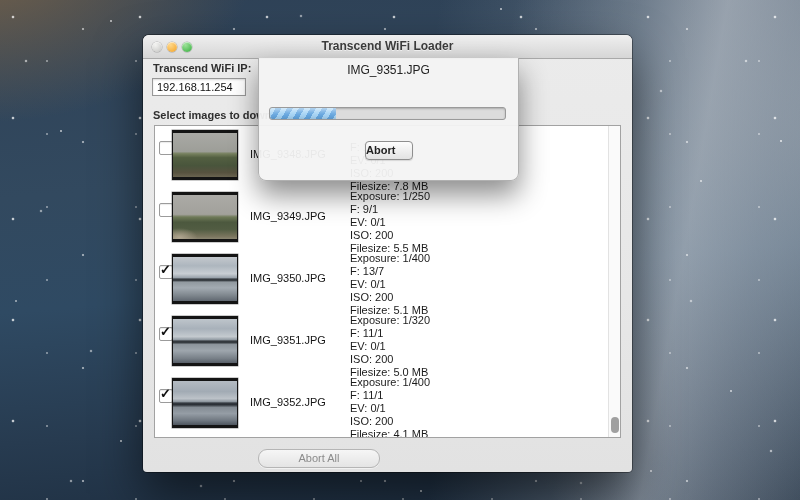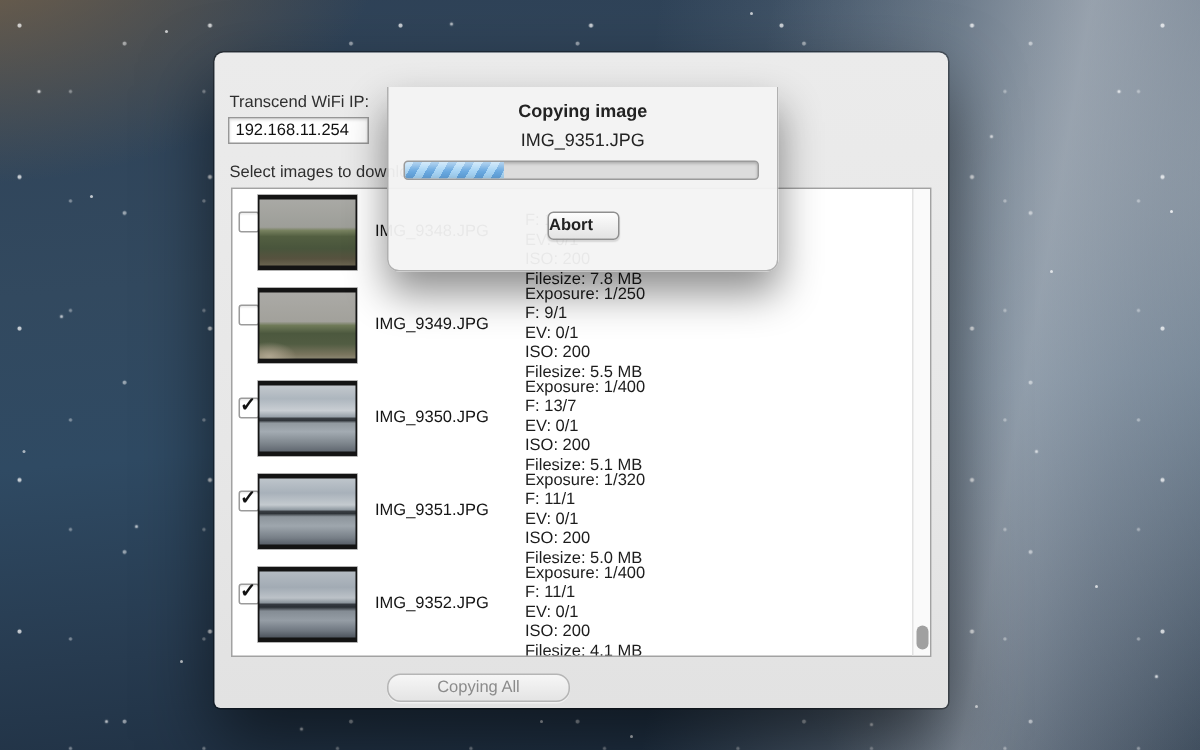--- a/index.html
+++ b/index.html
@@ -42,21 +42,21 @@
     background:linear-gradient(180deg,#efefef,#d6d6d6);
     border-bottom:1px solid #a9a9a9;border-radius:6px 6px 0 0;}
   #window-title{position:absolute;left:0;right:0;top:4px;text-align:center;
     font-size:12px;font-weight:bold;color:#3c3c3c;text-shadow:0 1px 0 rgba(255,255,255,.65);}
   .light{position:absolute;top:7px;width:10px;height:10px;border-radius:50%;
     box-shadow:inset 0 1px 1px rgba(255,255,255,.6), 0 0 0 0.5px rgba(0,0,0,.25);}
   .light.close{left:9px;background:radial-gradient(circle at 35% 30%, #f4f4f2, #c3c3c1);}
   .light.min{left:24px;background:radial-gradient(circle at 35% 30%, #ffd88a, #f3a223);}
   .light.zoom{left:39px;background:radial-gradient(circle at 35% 30%, #9fe29a, #32ae3a);}
 
-  .form-label{position:absolute;font-size:11px;font-weight:normal;color:#2f2f2f;}
+  .form-label{position:absolute;font-size:11px;font-weight:bold;color:#2f2f2f;}
   #ip-input{position:absolute;left:9px;top:43px;width:84px;height:14px;
     border:1px solid #979797;background:#fff;font-family:Liberation Sans, sans-serif;
     font-size:11px;color:#111;padding:1px 4px;box-shadow:inset 0 1px 2px rgba(0,0,0,.15);}
 
   
   #image-list{position:absolute;left:11px;top:90px;width:465px;height:311px;
     background:#fff;border:1px solid #a2a2a2;overflow:hidden;}
   #scrollbar-track{position:absolute;right:0;top:0;width:11px;height:100%;
     background:#fafafa;border-left:1px solid #e2e2e2;}
   #scrollbar-thumb{position:absolute;right:1.5px;top:291px;width:8px;height:16px;
@@ -109,20 +109,26 @@
 </style>
 </head>
 <body>
 
 <div id="screen">
   <div id="wallpaper"></div>
   <div id="stars"></div>
   <div id="stars-bright"></div>
 
   <div id="app-window">
+    <div id="titlebar">
+      <div class="light close"></div>
+      <div class="light min"></div>
+      <div class="light zoom"></div>
+      <div id="window-title">Transcend WiFi Loader</div>
+    </div>
 
     <div class="form-label" style="left:10px;top:27px;">Transcend WiFi IP:</div>
     <input id="ip-input" type="text" value="192.168.11.254" style="">
     <div class="form-label" style="left:10px;top:74px;">Select images to download:</div>
 
     <div id="image-list">
 
       <div class="row" style="top:1px;">
         <div class="checkbox"></div>
         <div class="thumb thumb-forest-1">
@@ -202,24 +208,23 @@
             <div>ISO: 200</div>
           <div>Filesize: 4.1 MB</div>
         </div>
       </div>
 
       <div id="scrollbar-track">
         <div id="scrollbar-thumb"></div>
       </div>
     </div>
 
-    <div class="pill-btn" id="select-all-btn">Copying All</div>
+    <div class="pill-btn" id="select-all-btn">Abort All</div>
 
     <div id="sheet">
-      <div id="sheet-title">Copying image</div>
       <div id="sheet-filename">IMG_9351.JPG</div>
       <div id="progress-track">
         <div id="progress-fill" style="width: 28%;"></div>
       </div>
       <div id="abort-btn">Abort</div>
     </div>
   </div>
 </div>
 
 </body></html>

